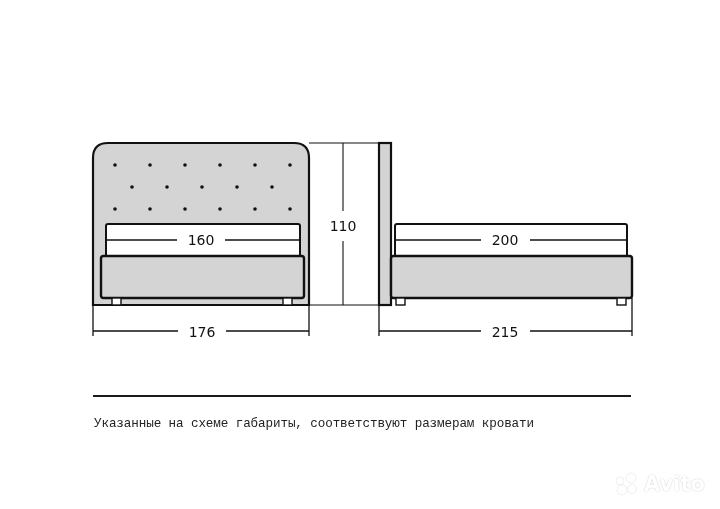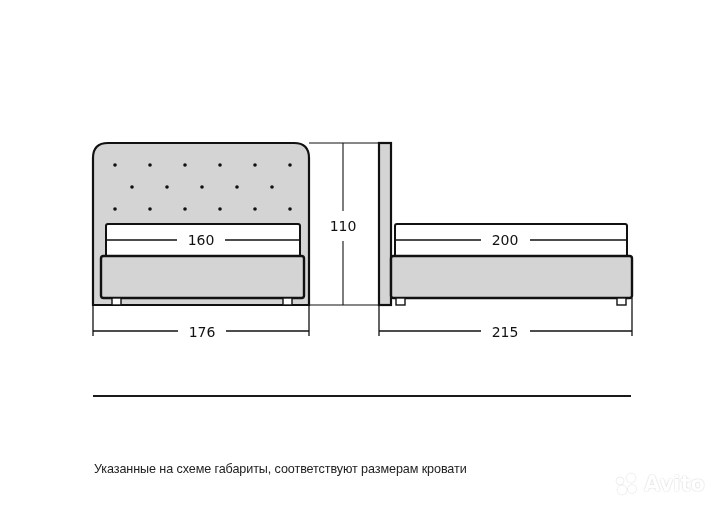--- a/index.html
+++ b/index.html
@@ -4,23 +4,22 @@
   <style>
     html, body { margin: 0; padding: 0; }
     body {
       width: 720px; height: 509px; background: #ffffff; position: relative; overflow: hidden;
       font-family: "Liberation Sans", "DejaVu Sans", sans-serif;
     }
     #drawing { position: absolute; left: 0; top: 0; width: 720px; height: 509px; }
     .dim-text { font-family: "DejaVu Sans", "Liberation Sans", sans-serif; font-size: 14px; fill: #111; }
     .caption {
       position: absolute; left: 94px; top: 414px; width: 560px;
-      font-family: Liberation Sans, sans-serif; font-size: 12.6px; line-height: 21px; color: #222;
+      font-family: Liberation Mono, monospace; font-size: 12.6px; line-height: 21px; color: #222;
       letter-spacing: -0.1px;
-      margin-top: 45px;
     }
     .caption div { white-space: nowrap; }
     .rule { position: absolute; left: 93px; top: 395px; width: 538px; height: 2px; background: #1a1a1a; }
     .watermark {
       position: absolute; left: 614px; top: 470px; height: 28px; display: flex; align-items: center; gap: 4px;
       opacity: 0.9;
     }
     .watermark .wm-text {
       font-family: "DejaVu Sans", sans-serif; font-weight: bold; font-size: 21px; color: #ffffff;
       text-shadow: 0 0 2px rgba(0,0,0,0.18), 0 0 1px rgba(0,0,0,0.15);

